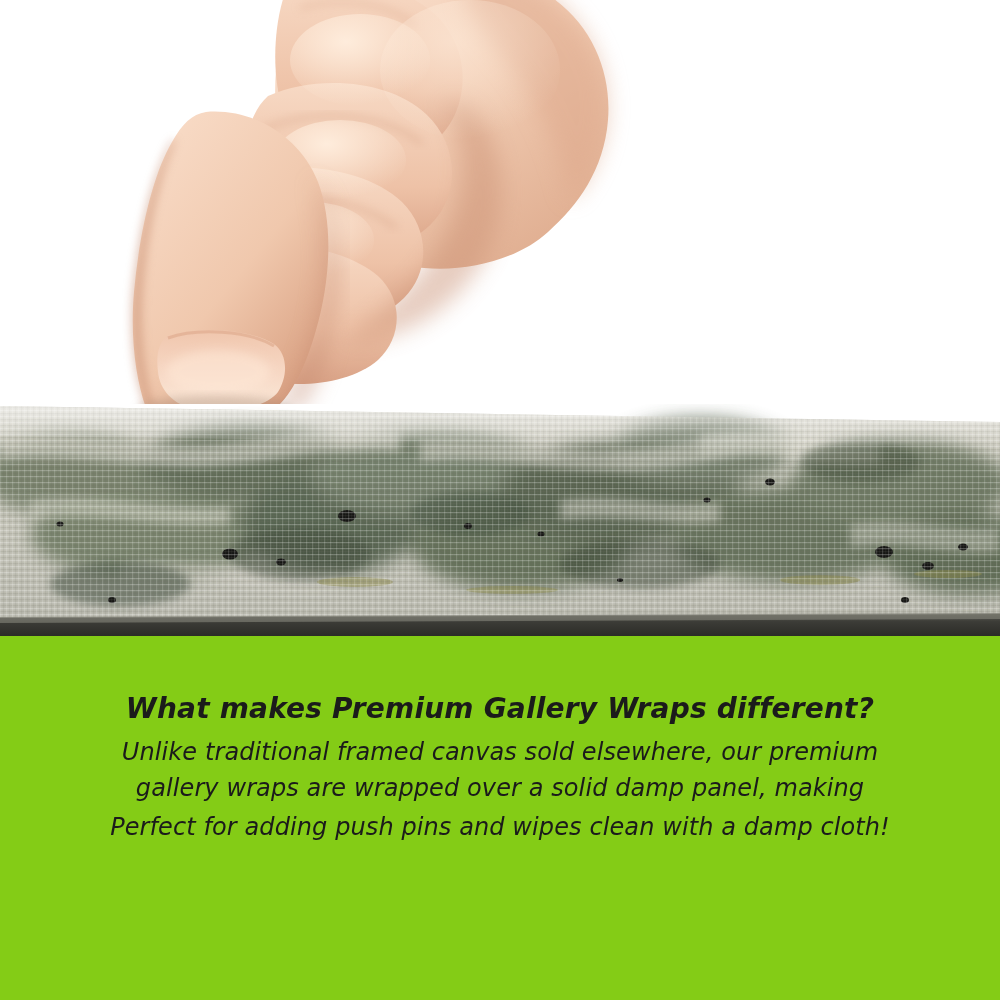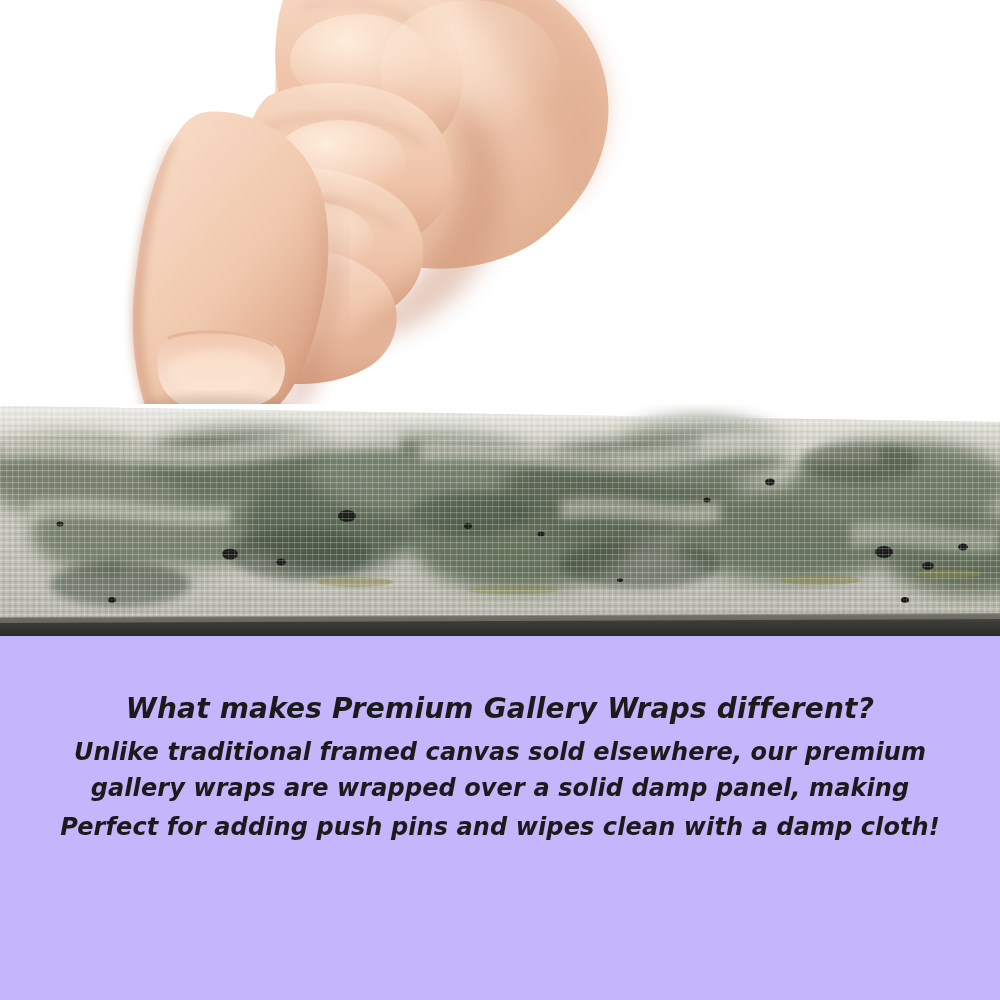--- a/index.html
+++ b/index.html
@@ -12,21 +12,21 @@
     height: 1000px;
     overflow: hidden;
     font-family: "DejaVu Sans", sans-serif;
     position: relative;
   }
 
   .stage {
     position: relative;
     width: 1000px;
     height: 1000px;
-    background: #c4b5fd;
+    background: #84cc16;
   }
 
   
   .hand-wrap {
     position: absolute;
     left: 0;
     top: 0;
     width: 1000px;
     height: 420px;
     overflow: hidden;
@@ -57,21 +57,21 @@
   }
   .caption .headline {
     font-size: 28px;
     font-weight: 700;
     letter-spacing: 0.2px;
     margin: 0 0 6px 0;
     line-height: 1.35;
   }
   .caption .body-line {
     font-size: 24px;
-    font-weight: 700;
+    font-weight: 400;
     line-height: 1.52;
     margin: 0;
     letter-spacing: 0.1px;
   }
   .caption .body-line.last {
     margin-top: 2px;
   }
 </style>
 </head>
 <body>

